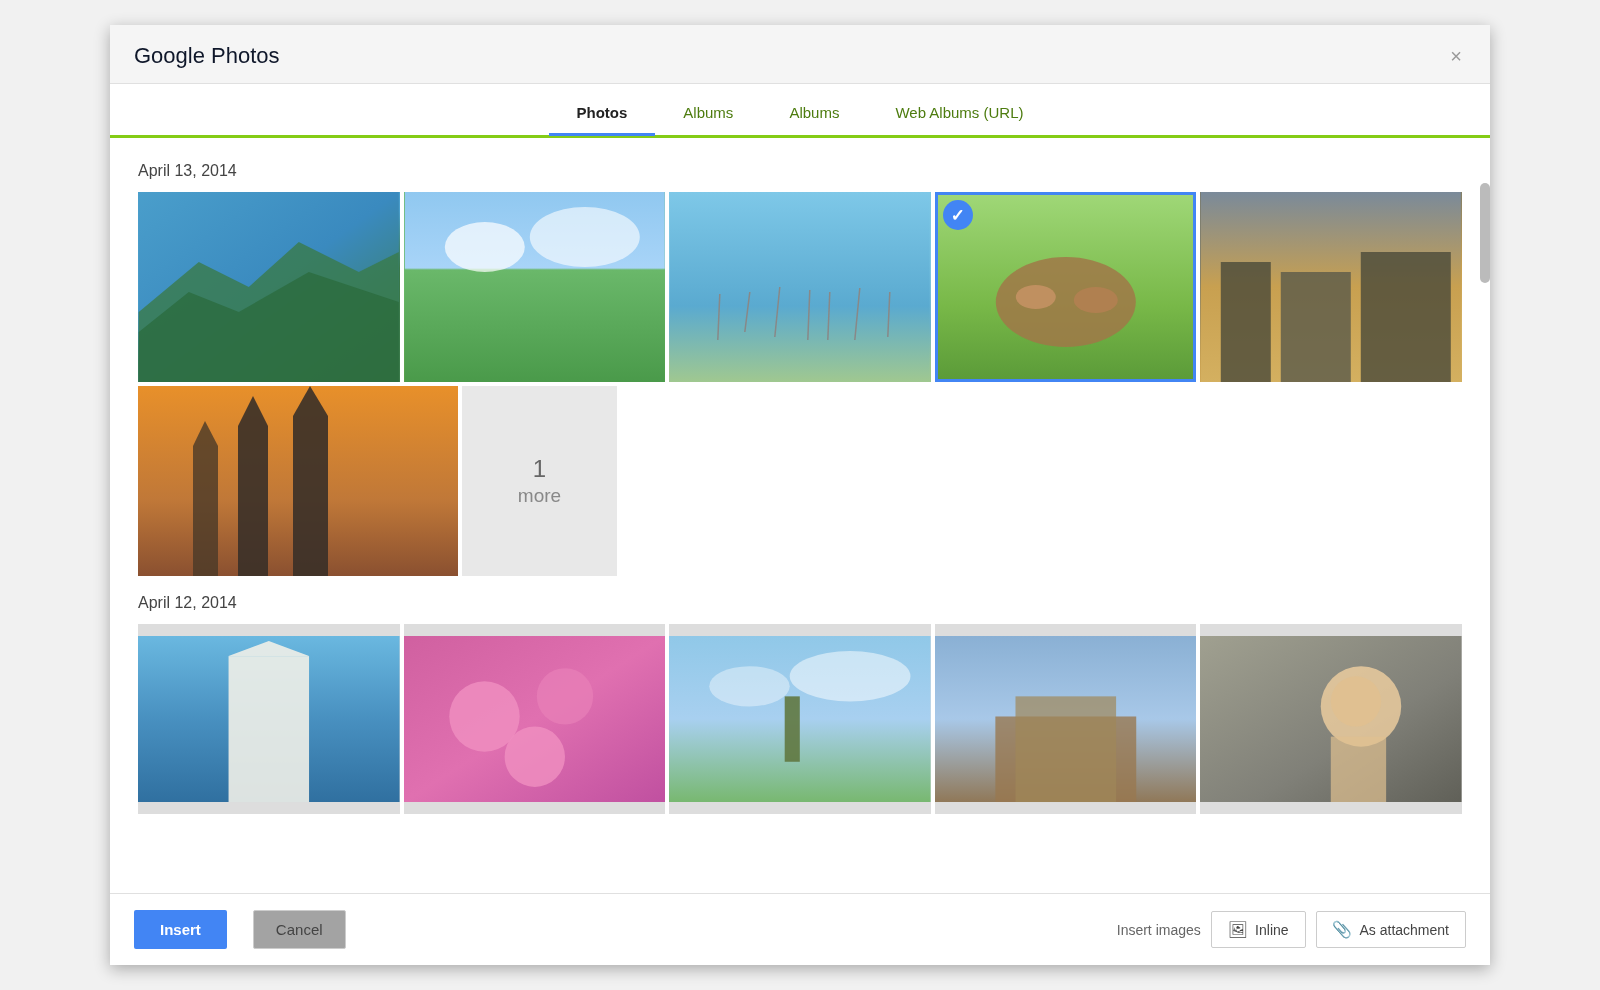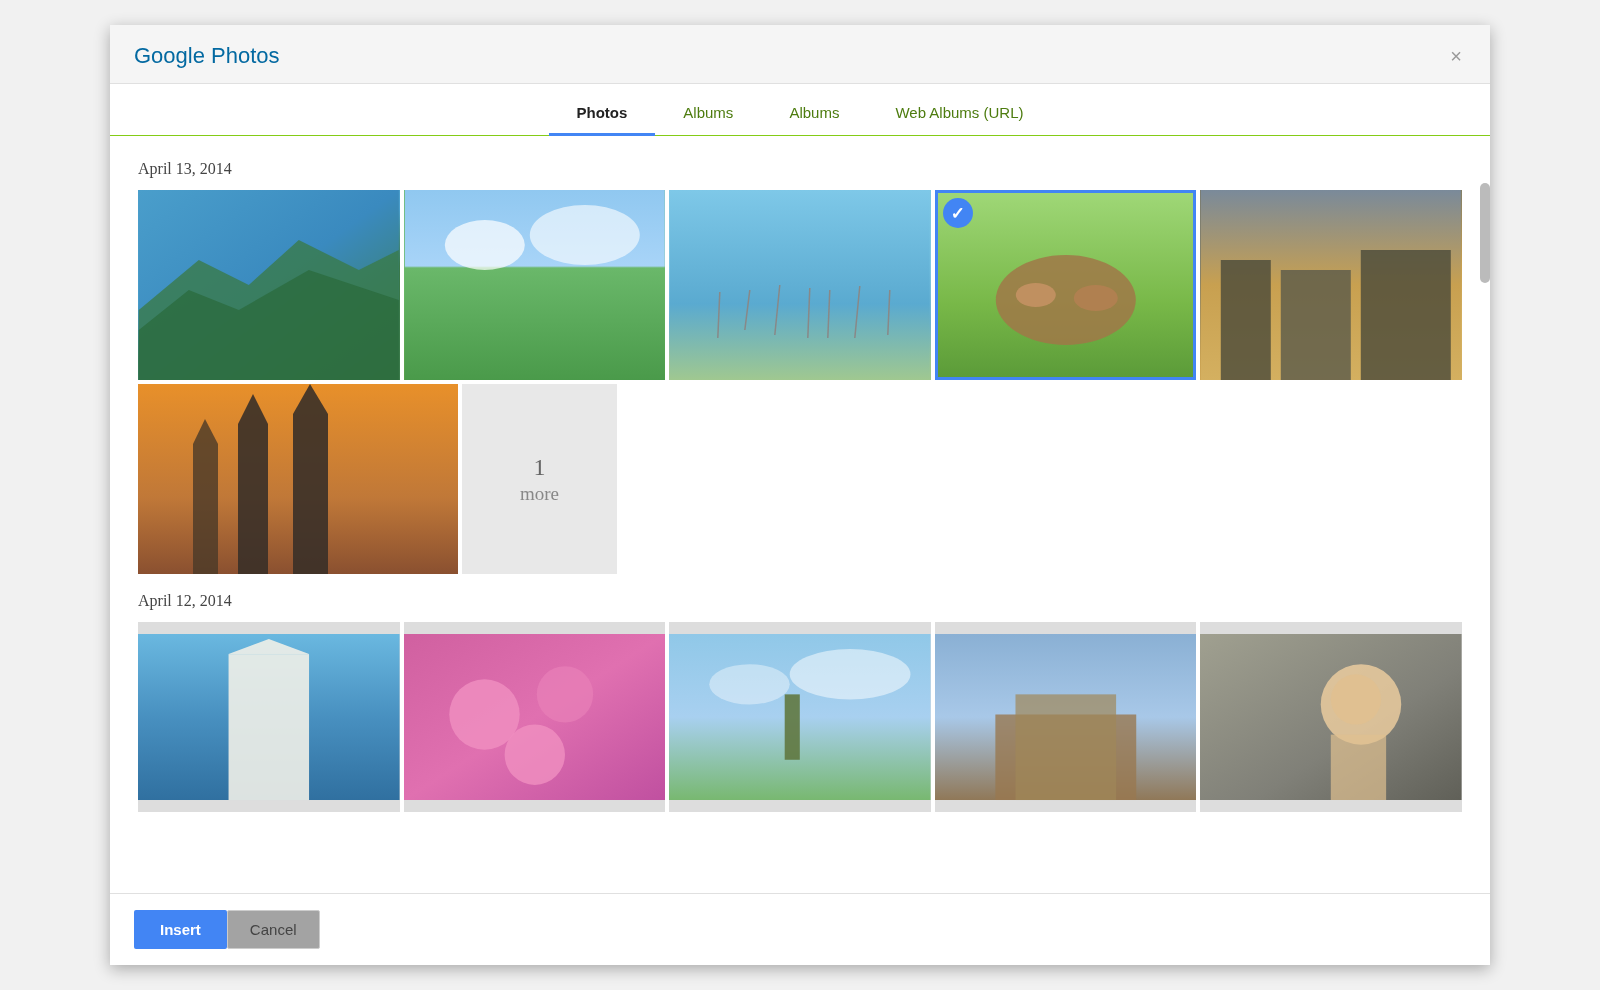--- a/index.html
+++ b/index.html
@@ -28,39 +28,39 @@
       align-items: center;
       justify-content: space-between;
       padding: 18px 24px 0 24px;
       background: #f5f5f5;
       border-bottom: 1px solid #e0e0e0;
       flex-shrink: 0;
     }
     .dialog-title {
       font-size: 22px;
       font-weight: normal;
-      color: #0369a1;
+      color: #0f172a;
       padding-bottom: 14px;
     }
     .close-btn {
       font-size: 20px;
       color: #999;
       cursor: pointer;
       background: none;
       border: none;
       line-height: 1;
       padding: 0 4px;
       margin-bottom: 14px;
     }
     .tabs-bar {
       display: flex;
       justify-content: center;
       align-items: flex-end;
       background: #fff;
-      border-bottom: 1px solid #84cc16;
+      border-bottom: 3px solid #84cc16;
       flex-shrink: 0;
       padding-top: 8px;
     }
     .tab {
       padding: 12px 28px;
       font-size: 15px;
       color: #4d7c0f;
       cursor: pointer;
       border-bottom: 3px solid transparent;
       margin-bottom: -1px;
@@ -72,21 +72,20 @@
       border-bottom: 3px solid #4285f4;
     }
     .content-area {
       flex: 1;
       overflow-y: auto;
       padding: 24px 28px 0 28px;
       background: #fff;
     }
     .date-section {
       margin-bottom: 18px;
-      font-family: Liberation Serif, serif;
     }
     .date-label {
       font-size: 16px;
       color: #444;
       margin-bottom: 12px;
     }
     .photo-row {
       display: flex;
       gap: 4px;
       margin-bottom: 4px;
@@ -144,21 +143,21 @@
       display: flex;
       align-items: center;
       justify-content: space-between;
       padding: 16px 24px;
       border-top: 1px solid #e0e0e0;
       background: #fff;
       flex-shrink: 0;
     }
     .footer-left {
       display: flex;
-      gap: 0;
+      gap: 26px;
     }
     .btn-insert {
       background: #4285f4;
       color: #fff;
       border: none;
       padding: 10px 26px;
       font-size: 15px;
       border-radius: 2px;
       cursor: pointer;
       font-weight: bold;
@@ -422,16 +421,27 @@
       </div>
     </div>
 
   </div>
 
   <div class="dialog-footer">
     <div class="footer-left">
       <button class="btn-insert">Insert</button>
       <button class="btn-cancel">Cancel</button>
     </div>
+    <div class="footer-right">
+      <span class="insert-images-label">Insert images</span>
+      <button class="insert-option">
+        <span style="font-size:16px;">🖼</span>
+        <span>Inline</span>
+      </button>
+      <button class="insert-option">
+        <span style="font-size:16px;">📎</span>
+        <span>As attachment</span>
+      </button>
+    </div>
   </div>
 
   <div class="scrollbar-thumb"></div>
 </div>
 
 </body></html>

